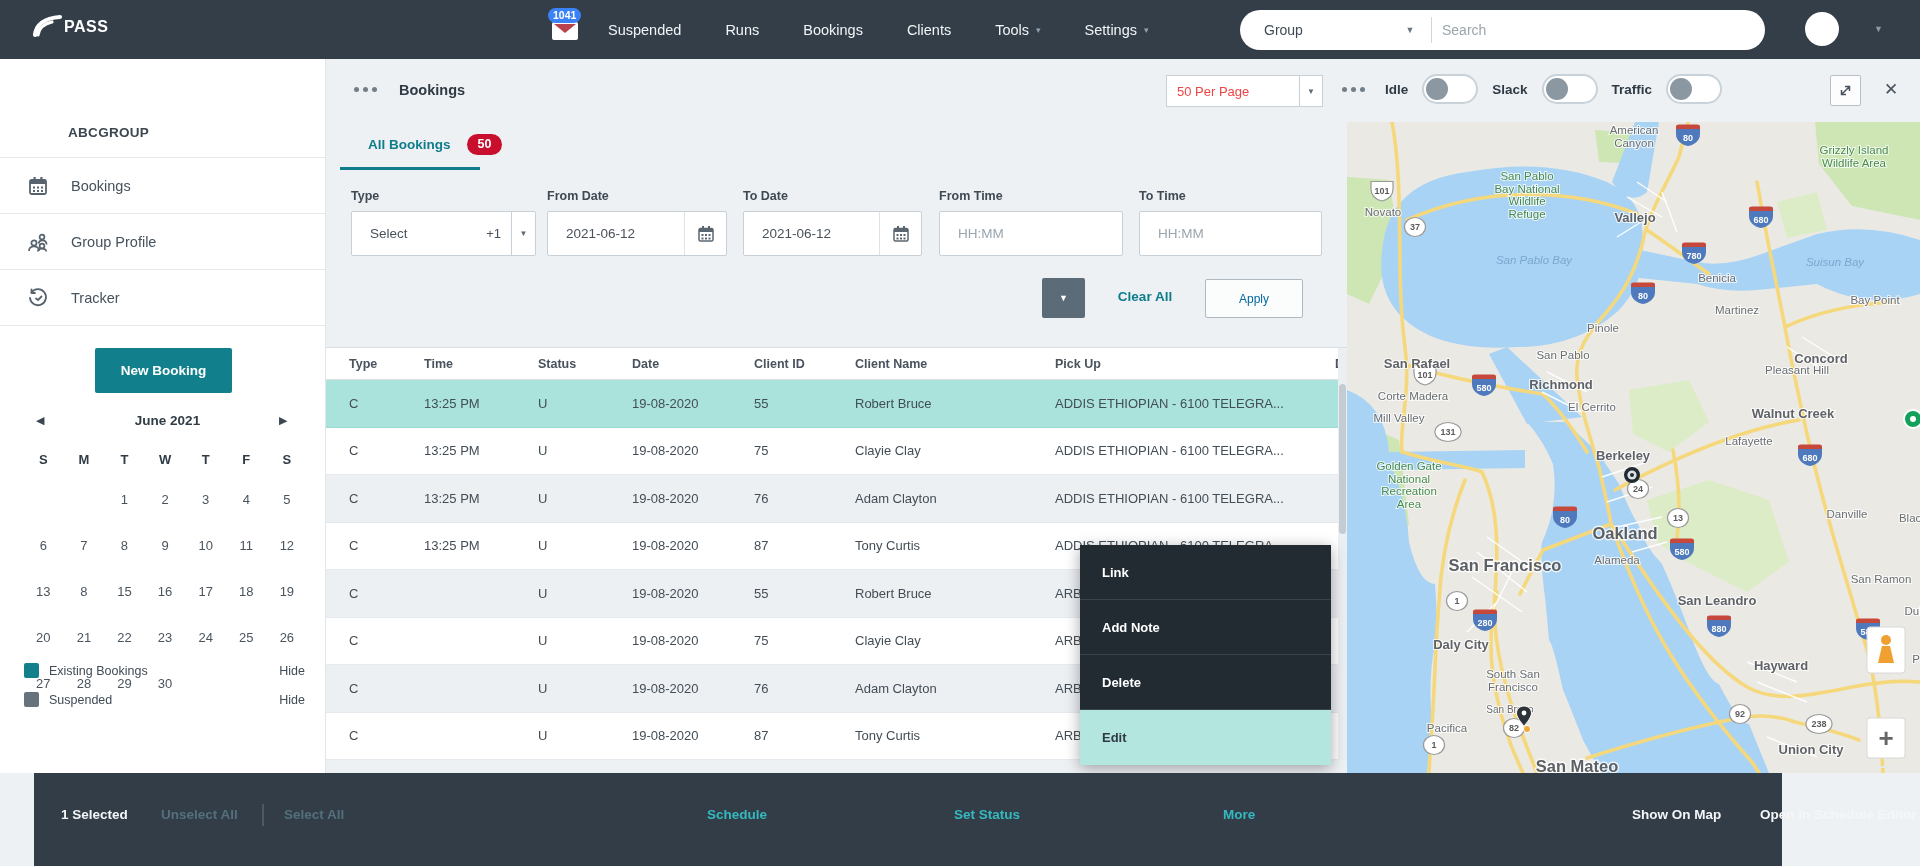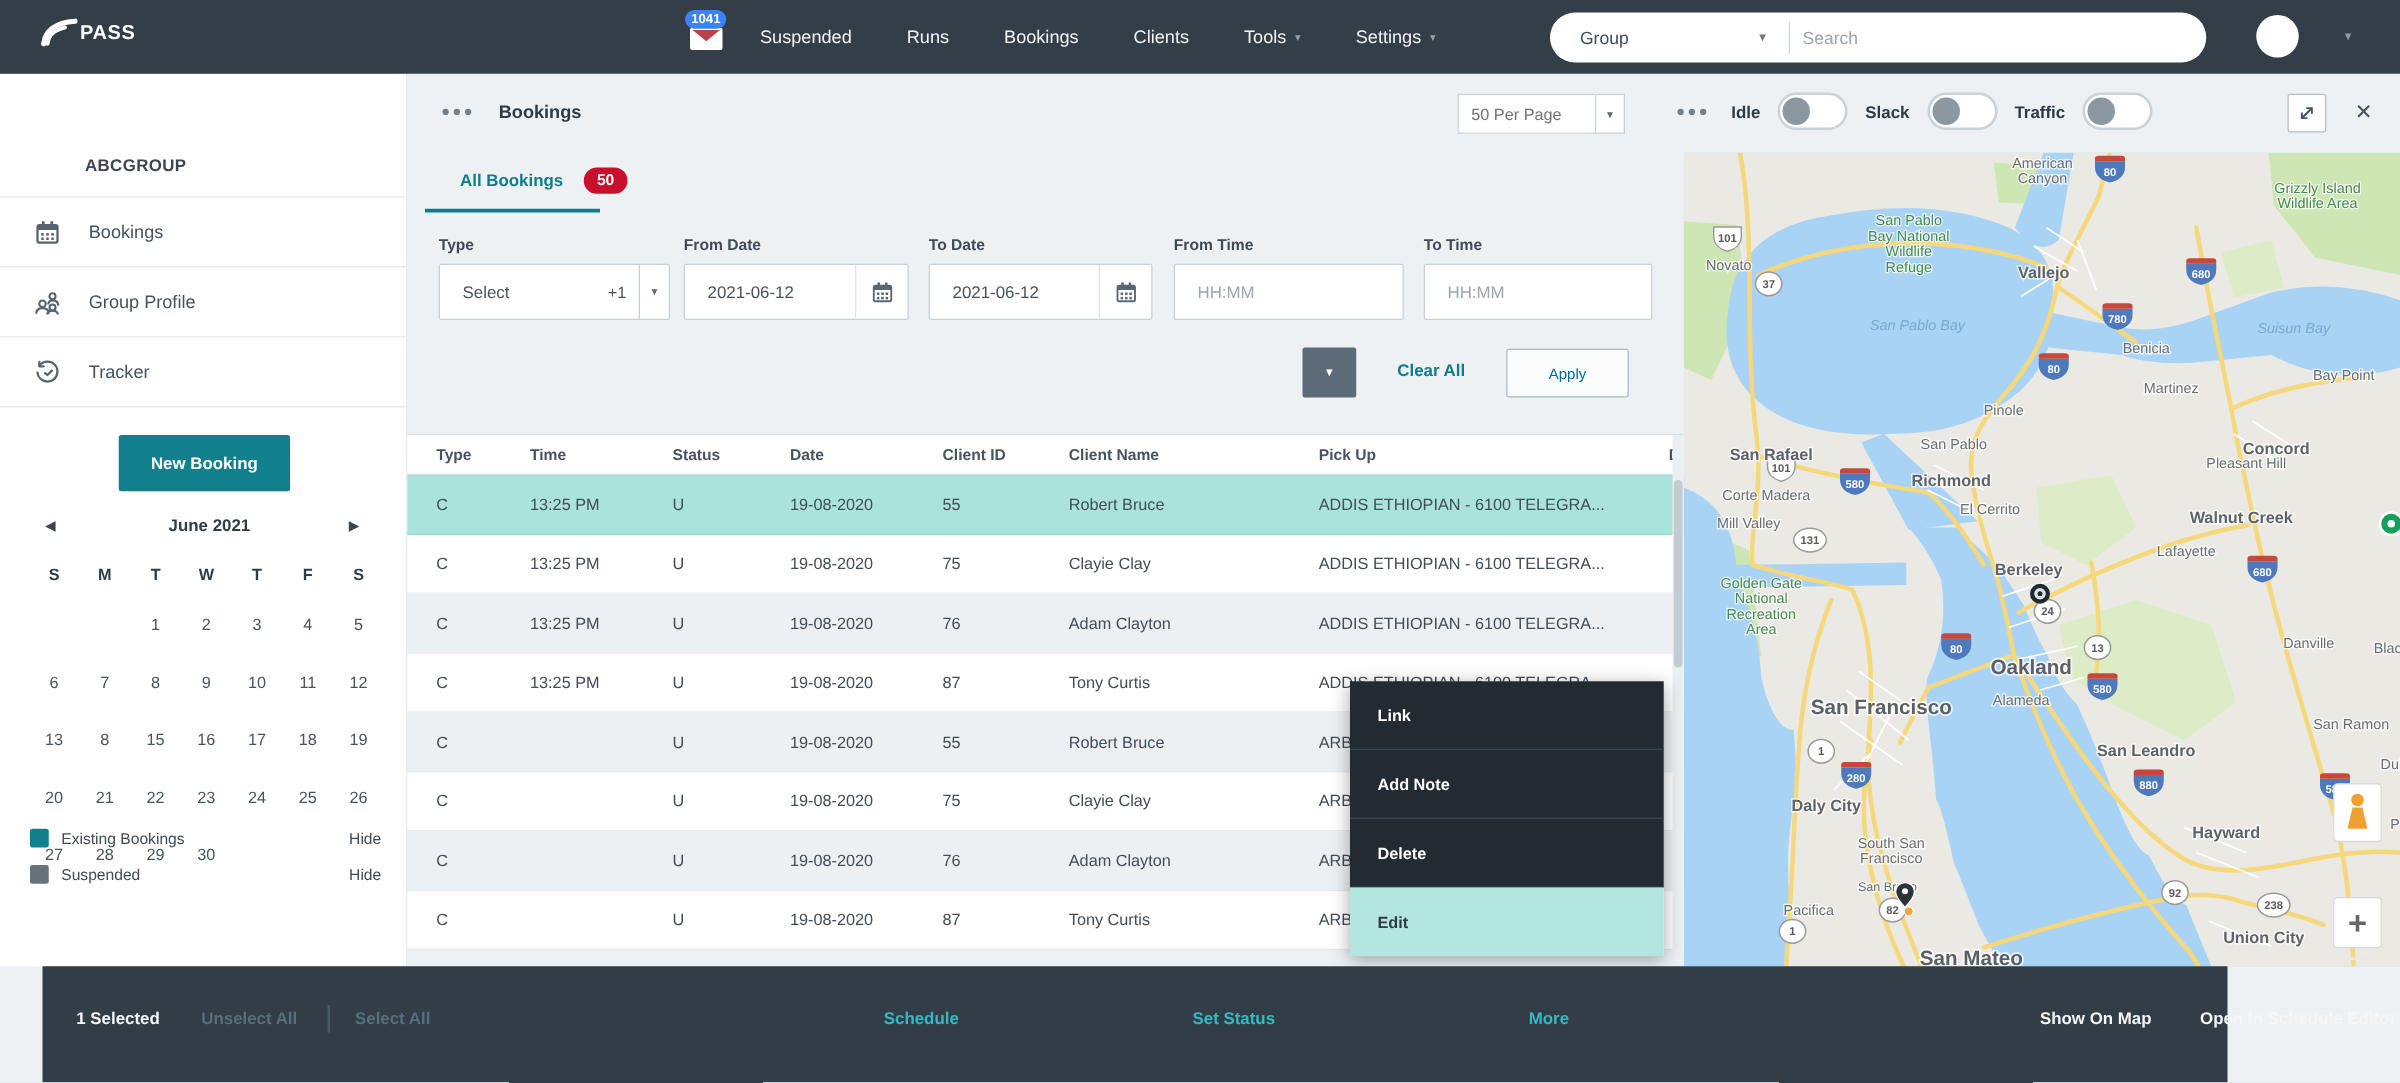--- a/index.html
+++ b/index.html
@@ -50,21 +50,21 @@
   .leg-swatch{width:15px;height:15px;border-radius:2px;flex:0 0 15px;}
   .leg-lbl{font-size:12.5px;color:#3f4b56;flex:1;}
   .leg-hide{font-size:12.5px;color:#3f4b56;cursor:pointer;}
   
   .strip{position:absolute;left:326px;top:59px;right:0;height:63px;background:#eef1f4;z-index:20;}
   .dots{display:inline-flex;gap:4px;cursor:pointer;}
   .dots i{width:5px;height:5px;border-radius:50%;background:#737e87;}
   .strip-dots1{position:absolute;left:28px;top:28px;}
   .strip-title{position:absolute;left:73px;top:23px;font-size:14.5px;font-weight:bold;color:#2e3a44;}
   .perpage{position:absolute;left:840px;top:16px;height:32px;display:flex;cursor:pointer;}
-  .perpage .val{width:111px;background:#fff;border:1px solid #c7d0d6;font-size:13px;color:#737373;
+  .perpage .val{width:134px;background:#fff;border:1px solid #c7d0d6;font-size:13px;color:#ef4444;
        display:flex;align-items:center;padding-left:10px;}
   .perpage .cbox{width:23px;background:#fff;border:1px solid #c7d0d6;border-left:0;display:flex;
        align-items:center;justify-content:center;font-size:8px;color:#5f6b75;}
   .strip-dots2{position:absolute;left:1016px;top:28px;}
   .toggles{position:absolute;left:1059px;top:15px;display:flex;align-items:center;gap:14px;justify-content:center;}
   .tog-lbl{font-size:13.5px;font-weight:bold;color:#2e3a44;}
   .toggle{width:56px;height:30px;background:#fff;border:2px solid #c9d2d8;border-radius:16px;position:relative;cursor:pointer;}
   .knob{position:absolute;left:2px;top:2px;width:22px;height:22px;border-radius:50%;background:#8b97a1;}
   .expand-btn{position:absolute;left:1504px;top:16px;width:31px;height:31px;background:#fdfdfd;
        border:1px solid #b6bfc7;border-radius:2px;cursor:pointer;display:flex;align-items:center;justify-content:center;}

